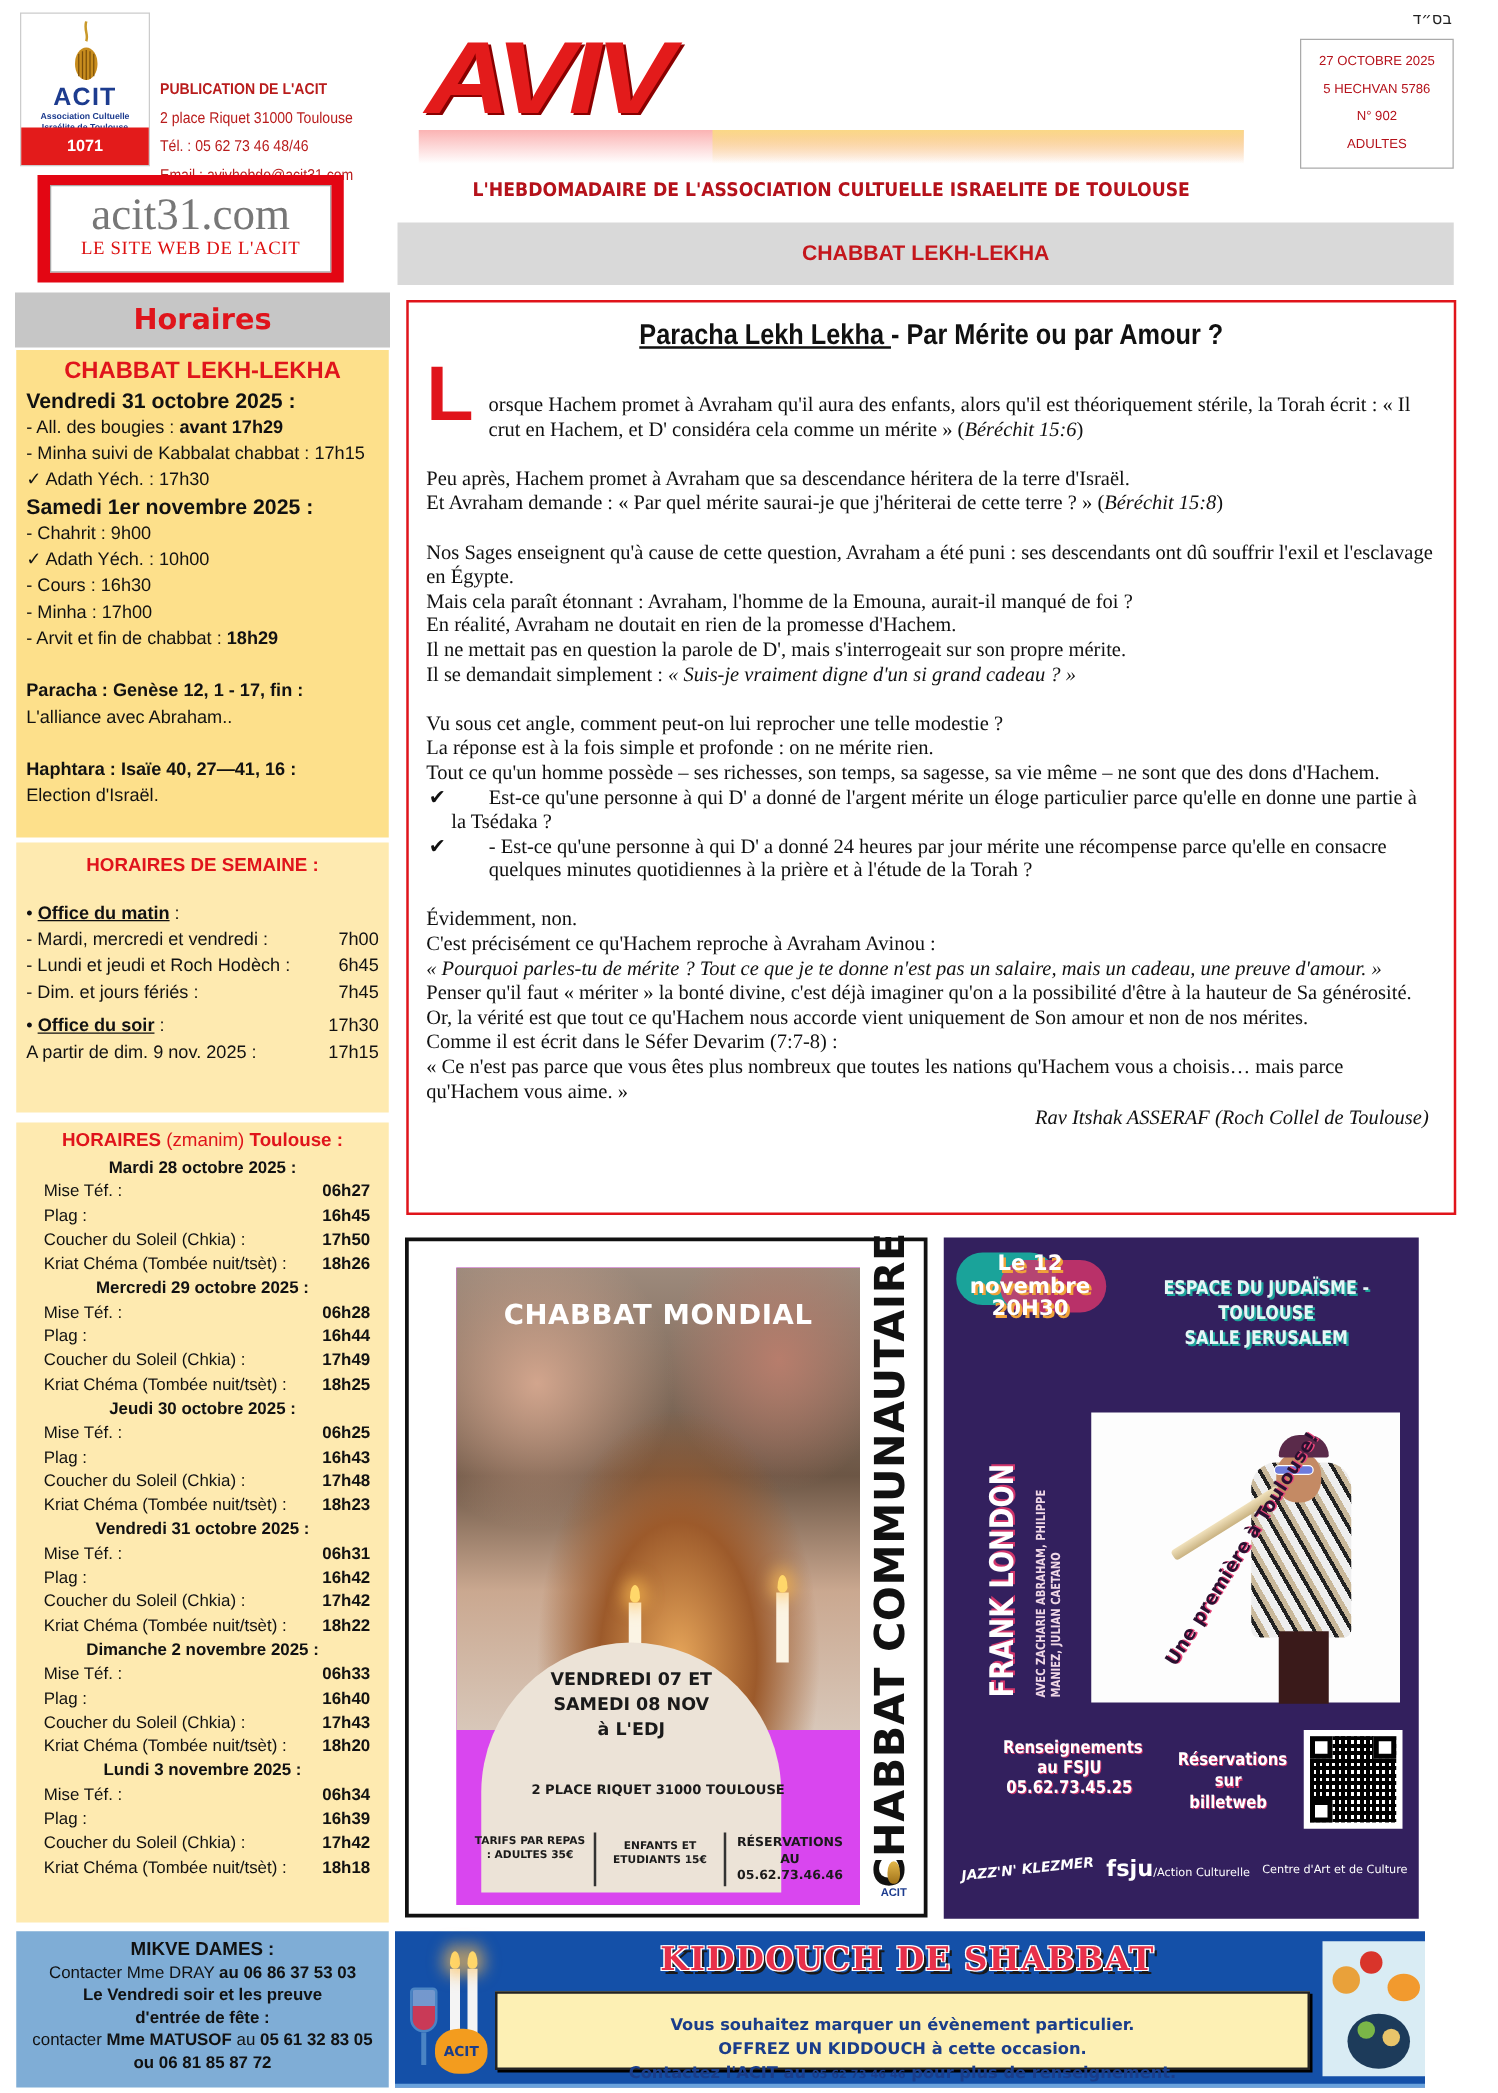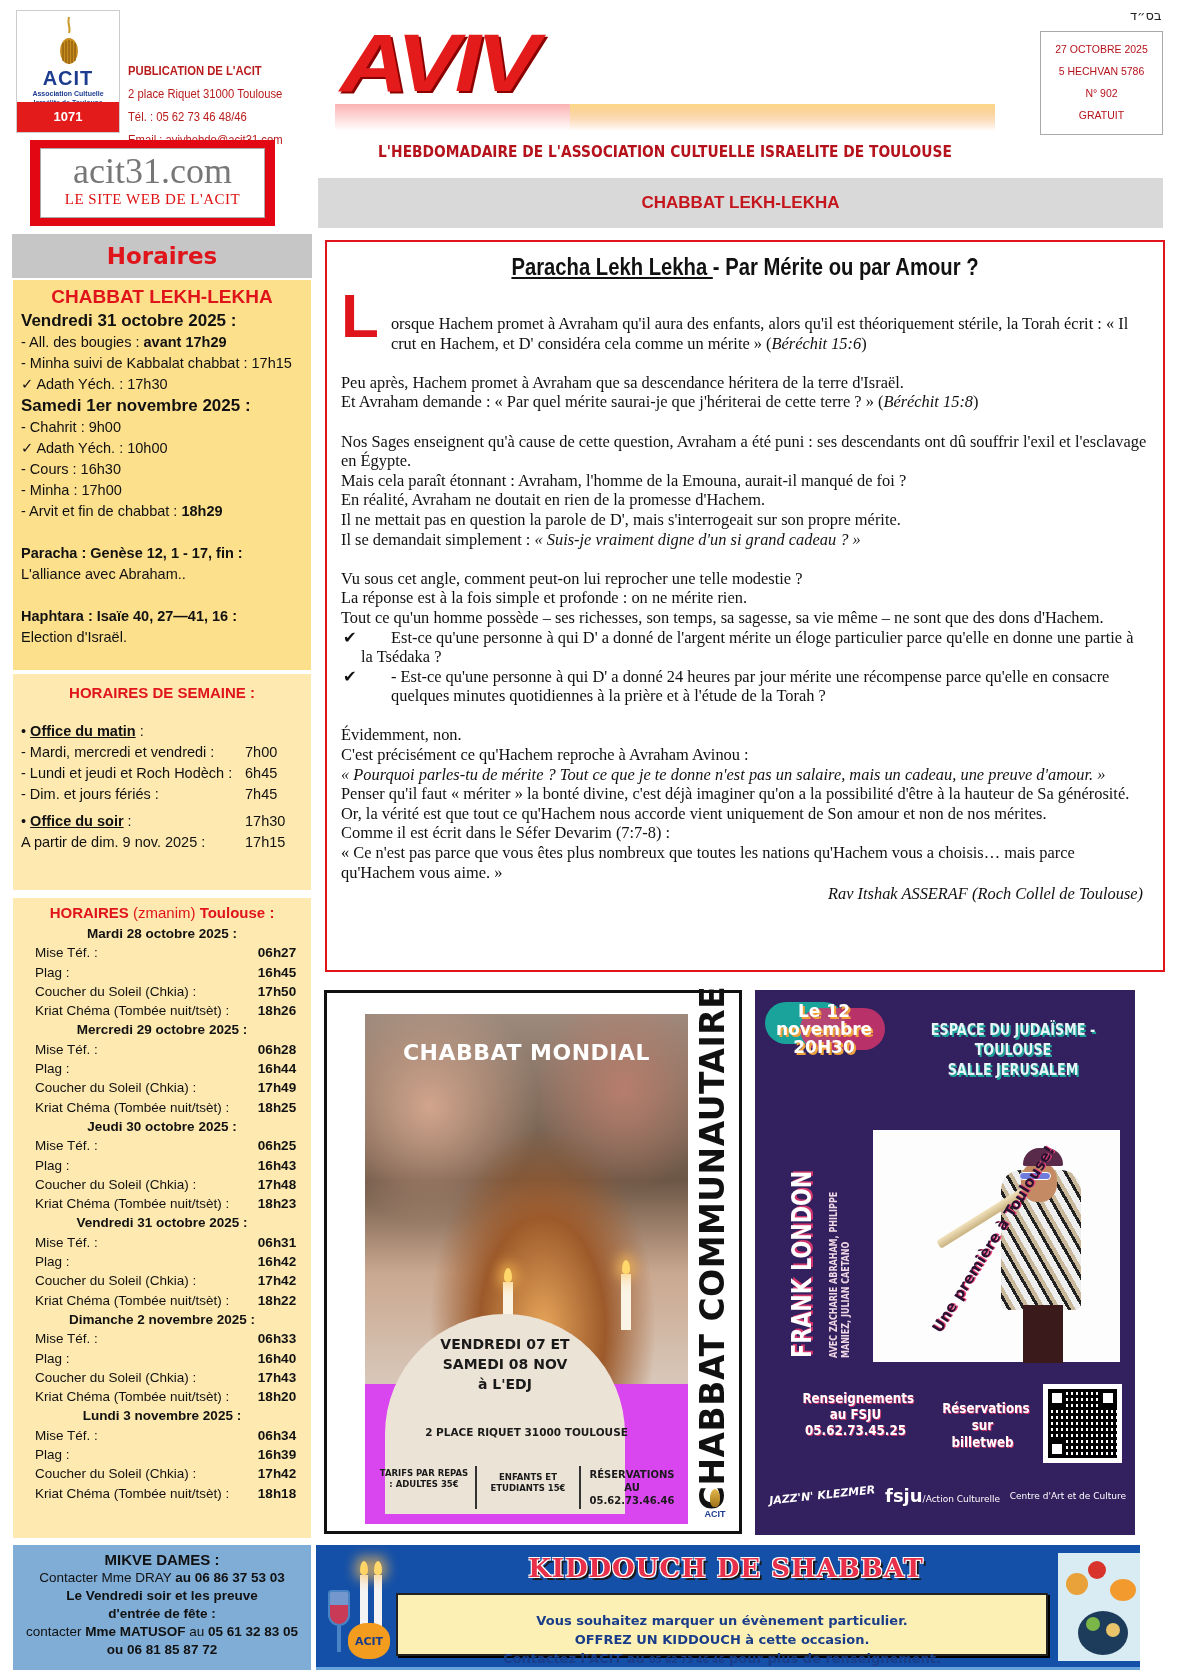--- a/index.html
+++ b/index.html
@@ -37,21 +37,21 @@
   .horaires-head { left: 12px; top: 234px; width: 300px; height: 44px; background: #c6c6c6; text-align: center; line-height: 44px; color: #e0141b; font-weight: bold; font-size: 23px; font-family: "DejaVu Sans", sans-serif; }
   .chabbat-box { left: 13px; top: 280px; width: 298px; height: 390px; background: #fde08b; padding: 4px 8px; font-size: 14.5px; line-height: 21px; }
   .chabbat-box .ch-title { color: #e0141b; font-weight: bold; font-size: 19px; text-align: center; line-height: 26px; }
   .chabbat-box .day { font-weight: bold; font-size: 17px; line-height: 22px; }
   .chabbat-box .blank { height: 21px; }
   .chabbat-box .b { font-weight: bold; }
 
   .semaine-box { left: 13px; top: 674px; width: 298px; height: 216px; background: #feeab0; padding: 8px 8px; font-size: 14.5px; line-height: 21px; }
   .semaine-box .sm-title { color: #e0141b; font-weight: bold; text-align: center; font-size: 15px; margin-bottom: 18px; }
   .row { display: flex; justify-content: space-between; }
-  .row .val { width: 58px; text-align: left; }
+  .row .val { width: 58px; text-align: right; }
   .u { font-weight: bold; text-decoration: underline; }
 
   .zmanim-box { left: 13px; top: 898px; width: 298px; height: 640px; background: #feeab0; padding: 4px 10px 4px 22px; font-size: 13.5px; line-height: 19.3px; }
   .zmanim-box .zm-title { text-align: center; font-weight: bold; color: #e0141b; font-size: 15px; line-height: 22px; margin-left: -12px; }
   .zmanim-box .zm-title .n { font-weight: normal; }
   .zmanim-box .zm-day { text-align: center; font-weight: bold; margin-left: -12px; }
   .zmanim-box .row .val { width: 48px; text-align: center; font-weight: bold; }
 
   .mikve-box { left: 13px; top: 1545px; width: 298px; height: 125px; background: #7fadd6; text-align: center; font-size: 13.5px; line-height: 18px; padding-top: 6px; }
   .mikve-box .b { font-weight: bold; }
@@ -167,21 +167,21 @@
   <div class="mast-aviv">AVIV</div>
 </div>
 
 <div class="abs tagline">L'HEBDOMADAIRE DE L'ASSOCIATION CULTUELLE ISRAELITE DE TOULOUSE</div>
 <div class="abs bsd">בס״ד</div>
 
 <div class="abs date-box">
   <div>27 OCTOBRE 2025</div>
   <div>5 HECHVAN 5786</div>
   <div>N° 902</div>
-  <div>GRATUIT</div>
+  <div>ADULTES</div>
 </div>
 
 <div class="abs chabbat-bar">CHABBAT LEKH-LEKHA</div>
 
 <div class="abs horaires-head">Horaires</div>
 
 <div class="abs chabbat-box">
   <div class="ch-title">CHABBAT LEKH-LEKHA</div>
   <div class="day">Vendredi 31 octobre 2025 :</div>
   <div><span>- All. des bougies :  </span><span class="b">avant 17h29</span></div>

